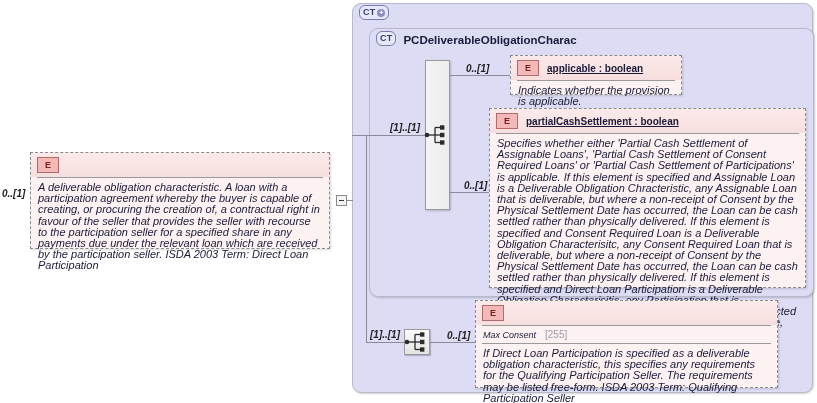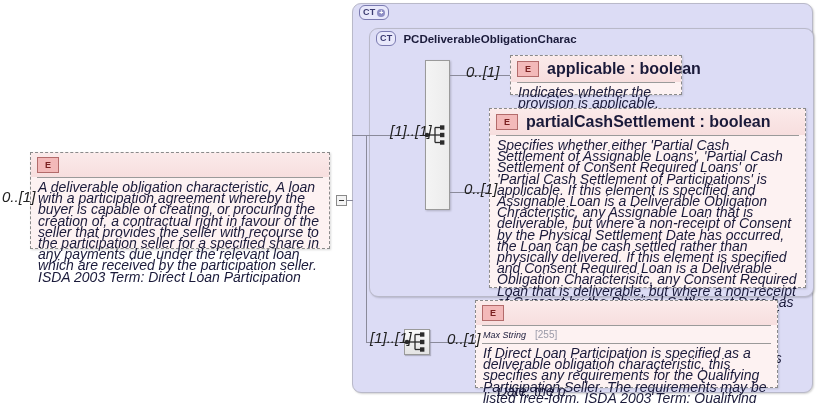--- a/index.html
+++ b/index.html
@@ -18,21 +18,21 @@
   }
   .ct-inner{
     position:absolute;
     border:1px solid #b9b9c9;
     border-radius:9px;
     background:#dcdcf5;
     box-shadow:1px 1px 2px rgba(0,0,0,.18);
   }
   .ct-title{
     position:absolute;
-    display:flex;align-items:center;gap:7px;
+    display:flex;align-items:flex-end;gap:7px;
     font-size:11.5px;font-weight:bold;color:#1a1a3a;
     white-space:nowrap;
   }
   .badge{
     display:inline-flex;align-items:center;justify-content:center;
     border:1px solid #7a7ab0;
     border-radius:6px;
     background:#e8e8fb;
     color:#3a3a70;
     font-size:9px;font-weight:bold;
@@ -64,39 +64,39 @@
     width:20px;height:14px;
     border:1px solid #b36b6b;
     background:#f3b9b9;
     color:#7a2020;
     font-size:9px;font-weight:bold;
     display:flex;align-items:center;justify-content:center;
     flex:0 0 auto;
     line-height:1;
   }
   .elem-name{
-    font-size:16px;font-weight:bold;color:#1a1a3a;white-space:nowrap;
+    font-size:10px;font-weight:bold;color:#1a1a3a;white-space:nowrap;text-decoration:underline;
   }
   .elem-sep{height:1px;background:#9a9a9a;margin:0 6px;}
   .elem-desc{
     padding:4px 7px 6px 7px;
-    font-size:14px;font-style:italic;color:#1a1a3a;
+    font-size:11px;font-style:italic;color:#1a1a3a;
     line-height:11.2px;text-align:left;
   }
   .facet-row{
     display:flex;align-items:baseline;gap:9px;
     padding:3px 7px 3px 7px;
     font-size:9px;font-style:italic;color:#1a1a3a;
   }
   .facet-val{color:#9a9aa8;font-style:normal;font-size:10px;}
 
   
   .card{
     position:absolute;
-    font-size:15px;font-style:italic;font-weight:normal;color:#222;
+    font-size:10px;font-style:italic;font-weight:bold;color:#222;
     white-space:nowrap;
   }
 
   
   .hline{position:absolute;height:1px;background:#8a8a9a;}
   .vline{position:absolute;width:1px;background:#8a8a9a;}
 
   
   .comp{
     position:absolute;
@@ -219,21 +219,21 @@
   <div class="card" style="left:370px;top:329px;">[1]..[1]</div>
 
   <div class="hline" style="left:430px;top:342px;width:45px;"></div>
 
   <div class="elem" style="left:475px;top:300px;width:303px;height:88px;">
     <div class="elem-head">
       <span class="e-badge">E</span>
     </div>
     <div class="elem-sep"></div>
     <div class="facet-row">
-      <span>Max String</span>
+      <span>Max Consent</span>
       <span class="facet-val">[255]</span>
     </div>
     <div class="elem-sep"></div>
     <div class="elem-desc">If Direct Loan Participation is specified as a deliverable obligation characteristic, this specifies any requirements for the Qualifying Participation Seller. The requirements may be listed free-form. ISDA 2003 Term: Qualifying Participation Seller</div>
   </div>
   <div class="card" style="left:447px;top:330px;">0..[1]</div>
 
 </div>
 
 </body></html>

